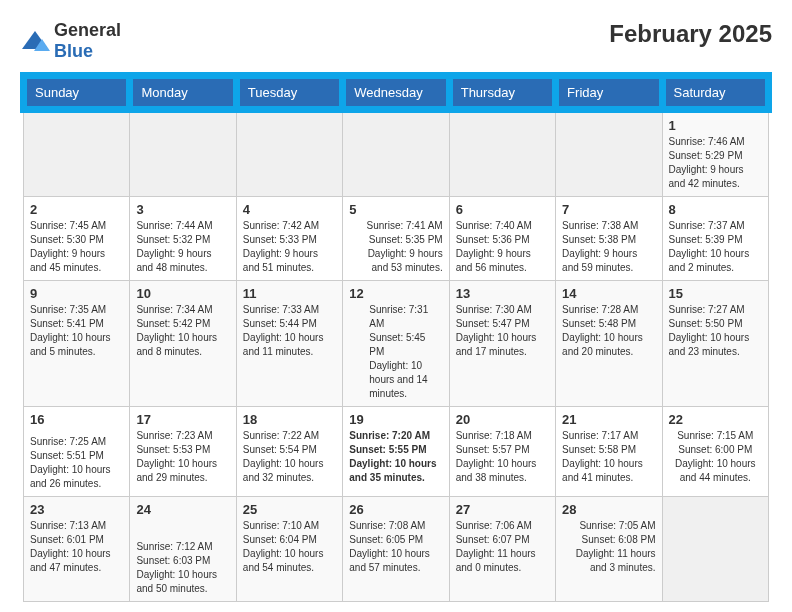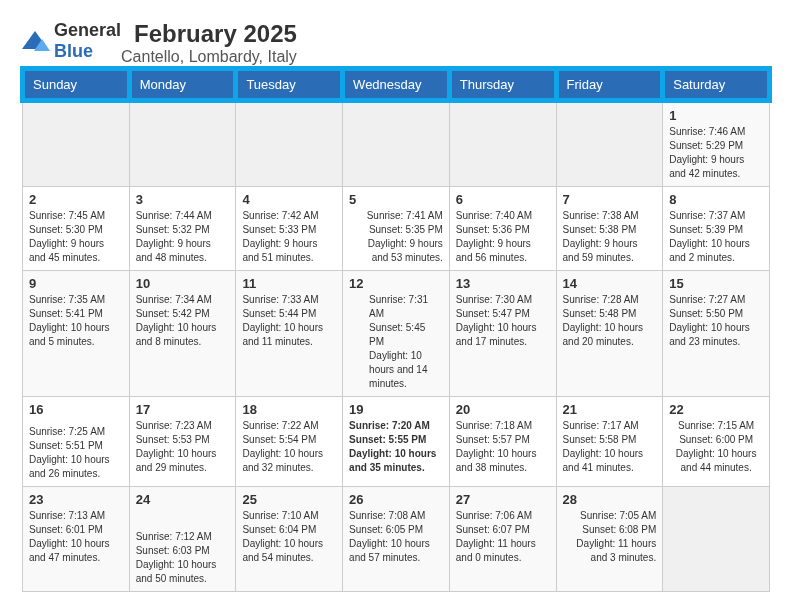--- a/index.html
+++ b/index.html
@@ -5,22 +5,23 @@
     * { box-sizing: border-box; margin: 0; padding: 0; }
     body {
       font-family: Arial, sans-serif;
       background: #fff;
       width: 792px;
       min-height: 612px;
       padding: 20px;
     }
     .header {
       display: flex;
-      justify-content: flex-start;
+      justify-content: space-between;
       align-items: flex-start;
+      margin-bottom: 10px;
     }
     .logo {
       display: flex;
       align-items: center;
       gap: 4px;
     }
     .logo-text-general {
       font-size: 18px;
       font-weight: bold;
       color: #333;
@@ -51,21 +52,21 @@
       border-collapse: collapse;
       border: 1px solid #ccc;
     }
     .calendar th {
       background-color: #2a6cb5;
       color: white;
       text-align: left;
       padding: 6px 8px;
       font-size: 13px;
       font-weight: normal;
-      border: 5px solid #0ea5e9;
+      border: 7px solid #0ea5e9;
     }
     .calendar td {
       vertical-align: top;
       padding: 5px 6px;
       border: 1px solid #ccc;
       width: calc(100% / 7);
       min-height: 80px;
       font-size: 10.5px;
       color: #333;
       background: #fff;
@@ -100,21 +101,20 @@
       <polygon points="15,2 28,20 2,20" fill="#2a6cb5"></polygon>
       <polygon points="22,10 30,22 14,22" fill="#5aabf0"></polygon>
     </svg>
     <div>
       <span class="logo-text-general">General</span><br>
       <span class="logo-text-blue">Blue</span>
     </div>
   </div>
   <div class="title-area">
     <div class="month-title">February 2025</div>
-    <div class="location">Cantello, Lombardy, Italy</div>
   </div>
 </div>
 
 <table class="calendar">
   <thead>
     <tr>
     <th>Sunday</th>
         <th>Monday</th>
         <th>Tuesday</th>
         <th>Wednesday</th>

